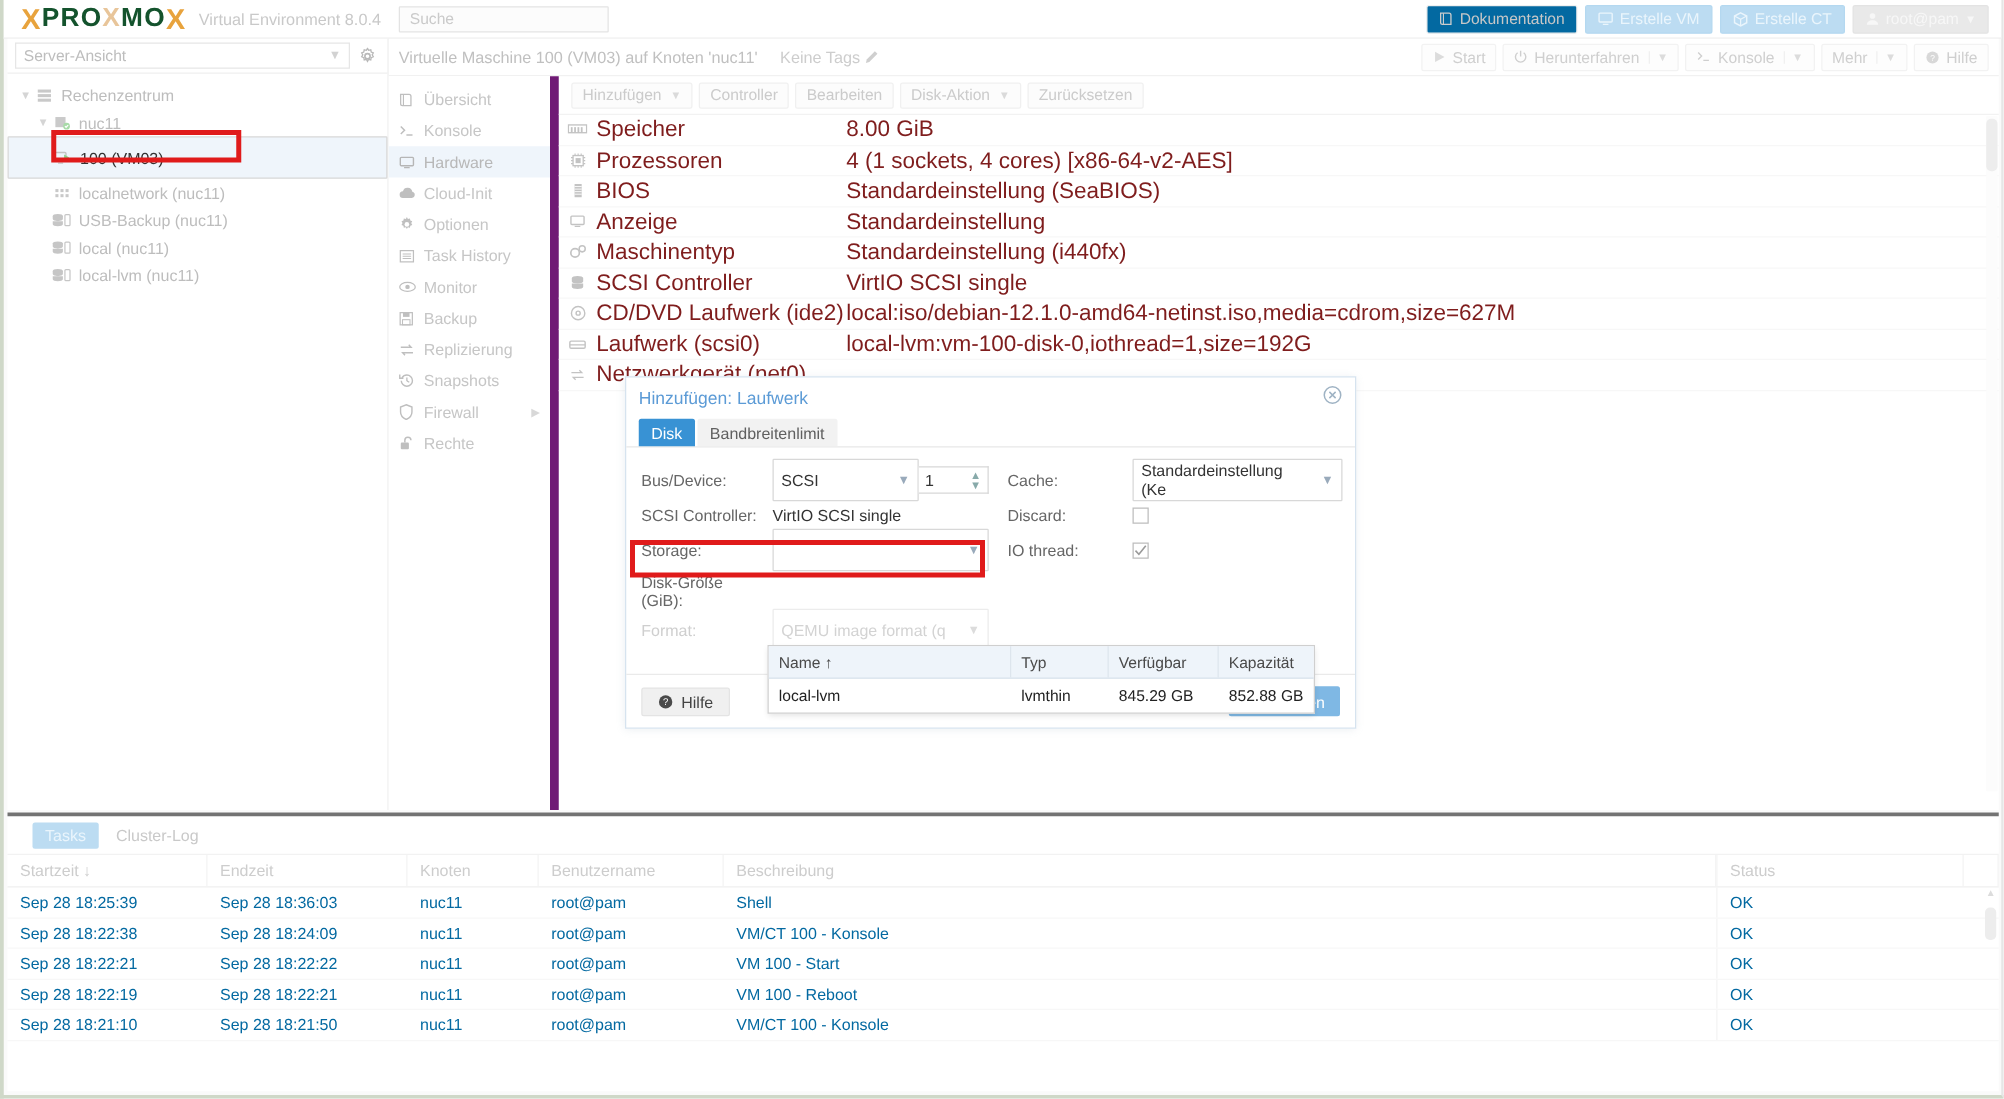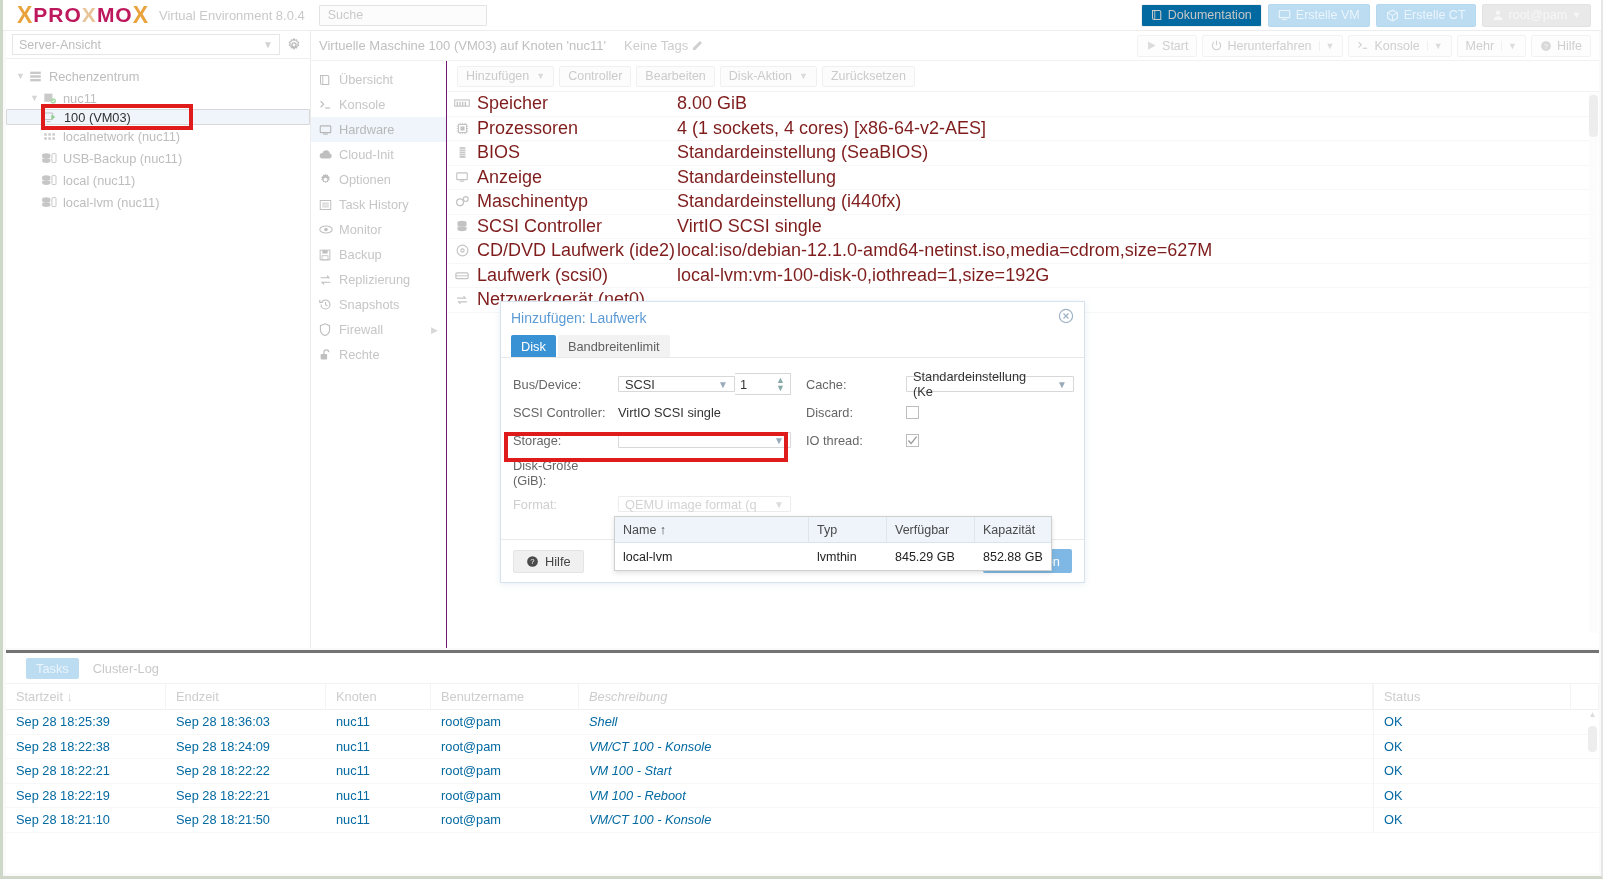--- a/index.html
+++ b/index.html
@@ -27,21 +27,21 @@
     background: #fff;
     border-bottom: 1px solid #ededed;
     display: flex; align-items: center;
   }
   .logo {
     display: flex; align-items: center; margin-left: 14px;
     font-weight: bold; font-size: 21px; letter-spacing: 1px;
   }
   .logo .xmark { color: #e8a33d; font-size: 23px; font-weight: 700; }
   .logo .pm-o { color: #e8c59a; }
-  .logo .pm-txt { color: #be185d; }
+  .logo .pm-txt { color: #14532d; }
   .ver {
     margin-left: 10px; font-size: 13px; color: #c9c9c9; font-weight: normal;
     letter-spacing: 0;
   }
   .search-box {
     margin-left: 14px; width: 168px; height: 21px;
     border: 1px solid #e3e3e3; background: #fcfcfc;
     display: flex; align-items: center; padding-left: 8px;
     font-size: 12.5px; color: #cacaca; border-radius: 1px;
   }
@@ -89,21 +89,21 @@
   .ch-tags { margin-left: 18px; color: #cdcdcd; display: flex; align-items: center; gap: 4px; }
   .ch-actions { margin-left: auto; display: flex; align-items: center; gap: 5px; margin-right: 8px; }
   .abtn {
     height: 22px; display: flex; align-items: center; gap: 5px; padding: 0 8px;
     font-size: 12.5px; color: #cfcfcf; background: #fdfdfd;
     border: 1px solid #f2f2f2; border-radius: 2px;
   }
   .abtn .sp { border-left: 1px solid #f0f0f0; padding-left: 6px; margin-left: 2px; color: #dcdcdc; font-size: 9px; }
 
   #cbody { display: flex; height: 587px; }
-  #navmenu { width: 136px; border-right: 1px solid #701a75; padding-top: 6px; background: #fff; }
+  #navmenu { width: 136px; border-right: 7px solid #701a75; padding-top: 6px; background: #fff; }
   .nrow {
     height: 25px; display: flex; align-items: center; font-size: 12.8px;
     color: #c6c6c6; padding-left: 8px; position: relative;
   }
   .nrow.active { background: #eff5fb; color: #b8b8b8; }
   .nrow .nicon { width: 20px; display: inline-flex; align-items: center; color: #bfbfbf; }
   .nrow .arrow { margin-left: auto; margin-right: 8px; font-size: 9px; color: #d8d8d8; }
 
   #hwpane { flex: 1; position: relative; }
   .hw-toolbar { height: 31px; display: flex; align-items: center; gap: 5px; padding-left: 10px; border-bottom: 1px solid #f2f2f2; }
@@ -137,21 +137,21 @@
     height: 22px; padding: 0 10px; display: flex; align-items: center;
     font-size: 12.8px; color: #606060; background: #f2f2f2; border-radius: 2px 2px 0 0;
   }
   .m-tab.on { background: #3892d4; color: #fff; }
   .m-tabline { height: 1px; background: #e8e8e8; margin: 0 0 0 0; }
   .m-body { position: relative; padding: 14px 12px 0 12px; height: 170px; }
   .frow { display: flex; align-items: center; height: 28px; }
   .flabel { width: 105px; font-size: 12.8px; color: #666; }
   .fctrl { display: flex; align-items: center; }
   .sel {
-    height: 16px; border: 1px solid #d8d8d8; background: #fff;
+    height: 34px; border: 1px solid #d8d8d8; background: #fff;
     display: flex; align-items: center; padding: 0 6px;
     font-size: 12.8px; color: #333; border-radius: 1px;
   }
   .sel .caret { margin-left: auto; padding-left: 8px; color: #9ab; font-size: 10px; }
   .spin {
     height: 22px; width: 56px; border: 1px solid #d8d8d8; border-left: none; background: #fff;
     display: flex; align-items: center; padding: 0 5px; font-size: 12.8px; color: #333;
   }
   .spin .arrows { margin-left: auto; color: #8aa; font-size: 9px; line-height: 8px; text-align: center; }
   .statictxt { font-size: 12.8px; color: #333; }
@@ -196,21 +196,21 @@
   .btab.on { background: #bcdcf2; color: #eaf5fc; }
   .bgrid { }
   .bhead { display: flex; height: 27px; border-top: 1px solid #f2f2f2; border-bottom: 1px solid #f0f0f0; }
   .bhead div { display: flex; align-items: center; font-size: 12.8px; color: #cdcdcd; padding-left: 10px; border-right: 1px solid #f4f4f4; }
   .brow { display: flex; height: 24.5px; border-bottom: 1px solid #f7f7f7; }
   .brow div { display: flex; align-items: center; font-size: 12.8px; color: #0369a1; padding-left: 10px; }
   .k-start { width: 160px; }
   .k-end { width: 160px; }
   .k-node { width: 105px; }
   .k-user { width: 148px; }
-  .k-desc { flex: 1; font-style: italic; }
+  .k-desc { flex: 1; }
   .k-status { width: 198px; border-left: 1px solid #f4f4f4; }
   .k-pad { width: 28px; }
   .bscroll { position: absolute; right: 2px; top: 57px; width: 9px; height: 150px; }
   .bscroll .thumb { position: absolute; top: 16px; left: 0; width: 9px; height: 26px; background: #ededed; border-radius: 4px; }
   .bscroll .uparrow { position: absolute; top: 0; left: 0; width: 9px; text-align: center; font-size: 8px; color: #dcdcdc; }
 </style>
 </head>
 <body>
 
 <div id="app">

